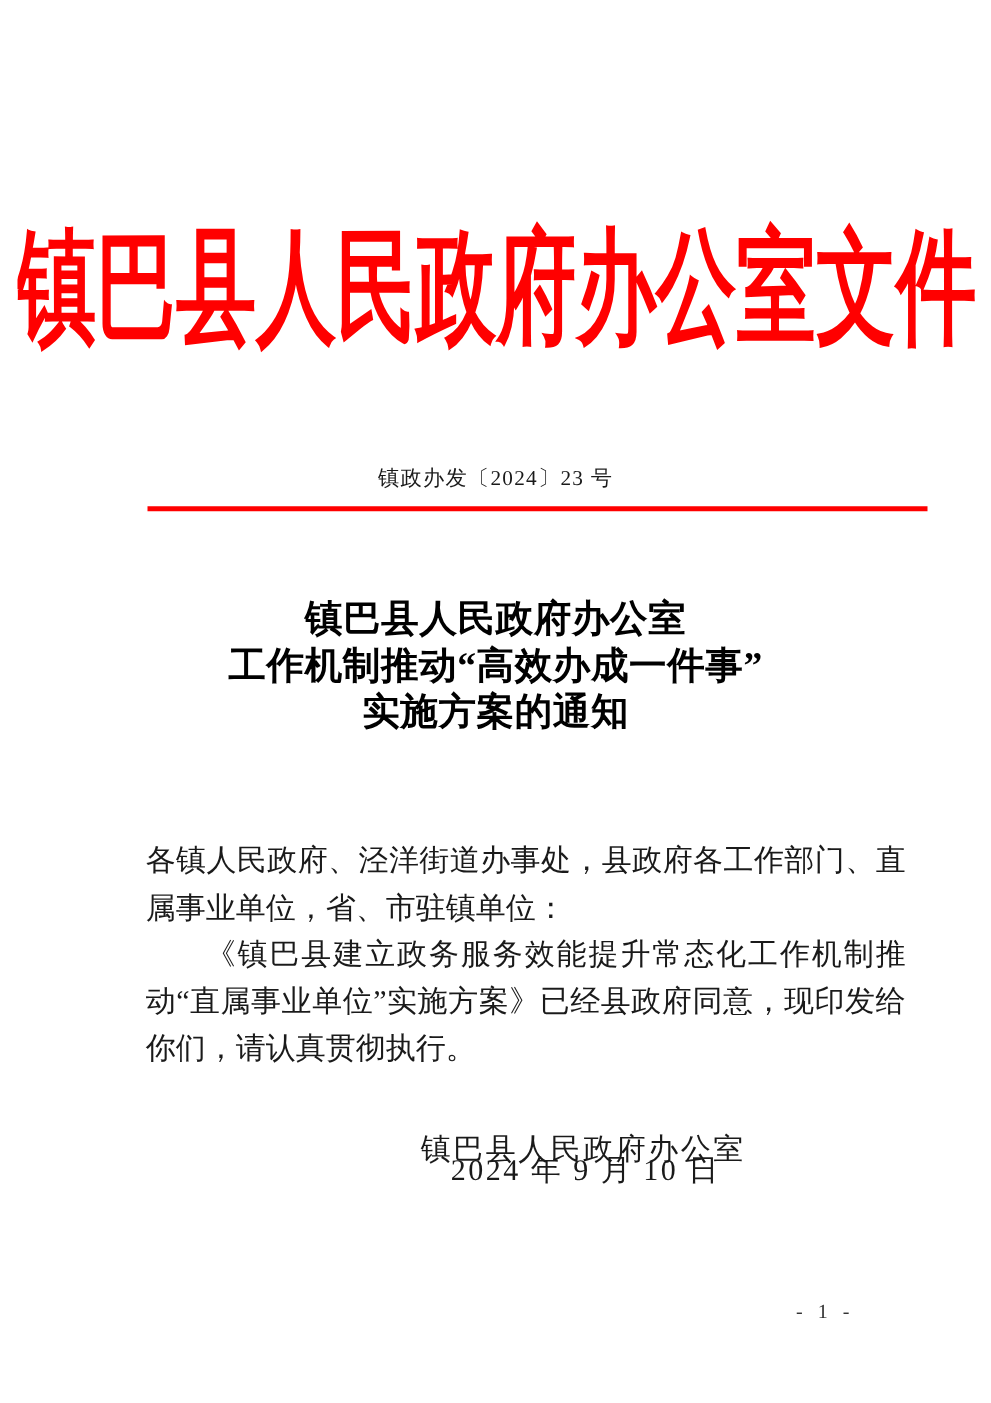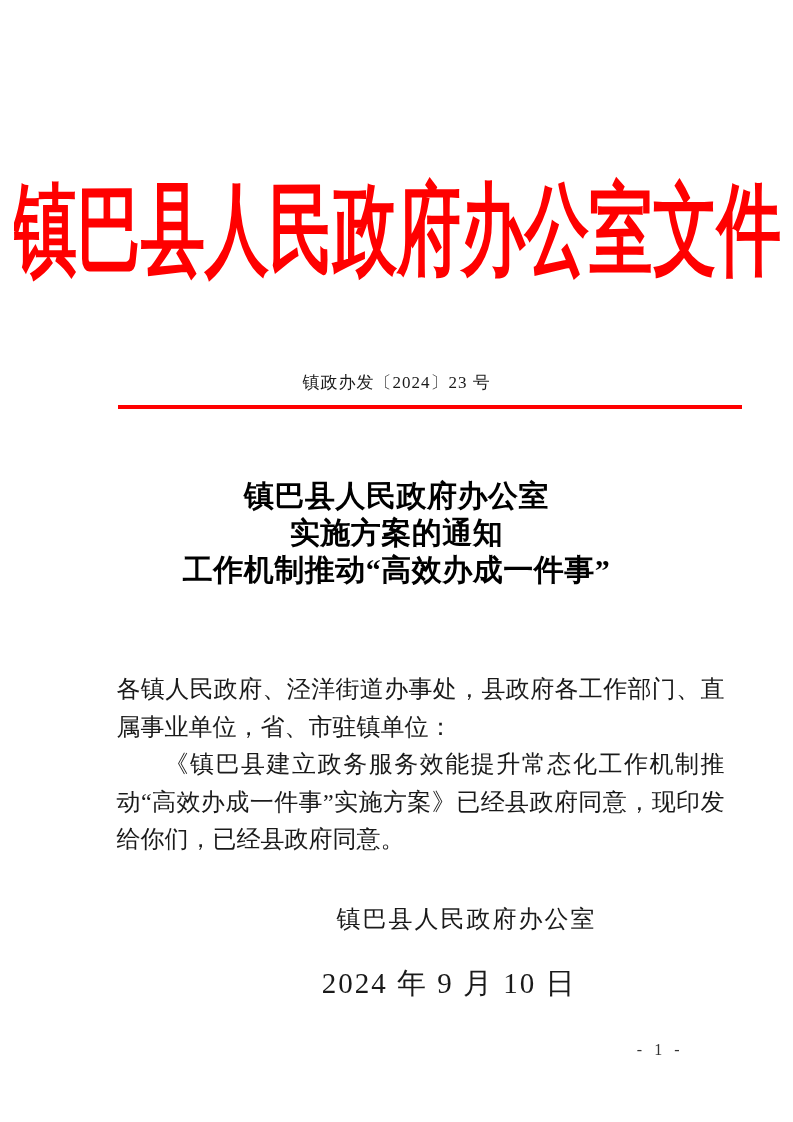--- a/index.html
+++ b/index.html
@@ -88,23 +88,23 @@
     position: absolute;
     top: 903px;
     right: 183px;
     font-size: 24px;
     color: #1a1a1a;
     letter-spacing: 2px;
     white-space: nowrap;
   }
   .issue-date {
     position: absolute;
-    top: 964px;
+    top: 920px;
     right: 203px;
-    font-size: 29px;
+    font-size: 24px;
     color: #1a1a1a;
     letter-spacing: 2px;
     white-space: nowrap;
     text-align: center;
   }
   
   .page-number {
     position: absolute;
     top: 1041px;
     right: 96px;
@@ -122,27 +122,27 @@
   <div class="red-banner-wrap">
     <div class="red-banner">镇巴县人民政府办公室文件</div>
   </div>
 
   <div class="doc-number">镇政办发〔2024〕23 号</div>
 
   <div class="red-rule"></div>
 
   <div class="doc-title">
     <div class="title-line">镇巴县人民政府办公室</div>
+    <div class="title-line">工作机制推动“高效办成一件事”</div>
     <div class="title-line">实施方案的通知</div>
-    <div class="title-line">工作机制推动“高效办成一件事”</div>
   </div>
 
   <div class="doc-body">
     <p class="salutation">各镇人民政府、泾洋街道办事处，县政府各工作部门、直属事业单位，省、市驻镇单位：</p>
-    <p class="para-indent">《镇巴县建立政务服务效能提升常态化工作机制推动“高效办成一件事”实施方案》已经县政府同意，现印发给你们，已经县政府同意。</p>
+    <p class="para-indent">《镇巴县建立政务服务效能提升常态化工作机制推动“直属事业单位”实施方案》已经县政府同意，现印发给你们，请认真贯彻执行。</p>
   </div>
 
   <div class="signature">镇巴县人民政府办公室</div>
 
   <div class="issue-date">2024 年 9 月 10 日</div>
 
   <div class="page-number">-  1  -</div>
 
 </div>
 

